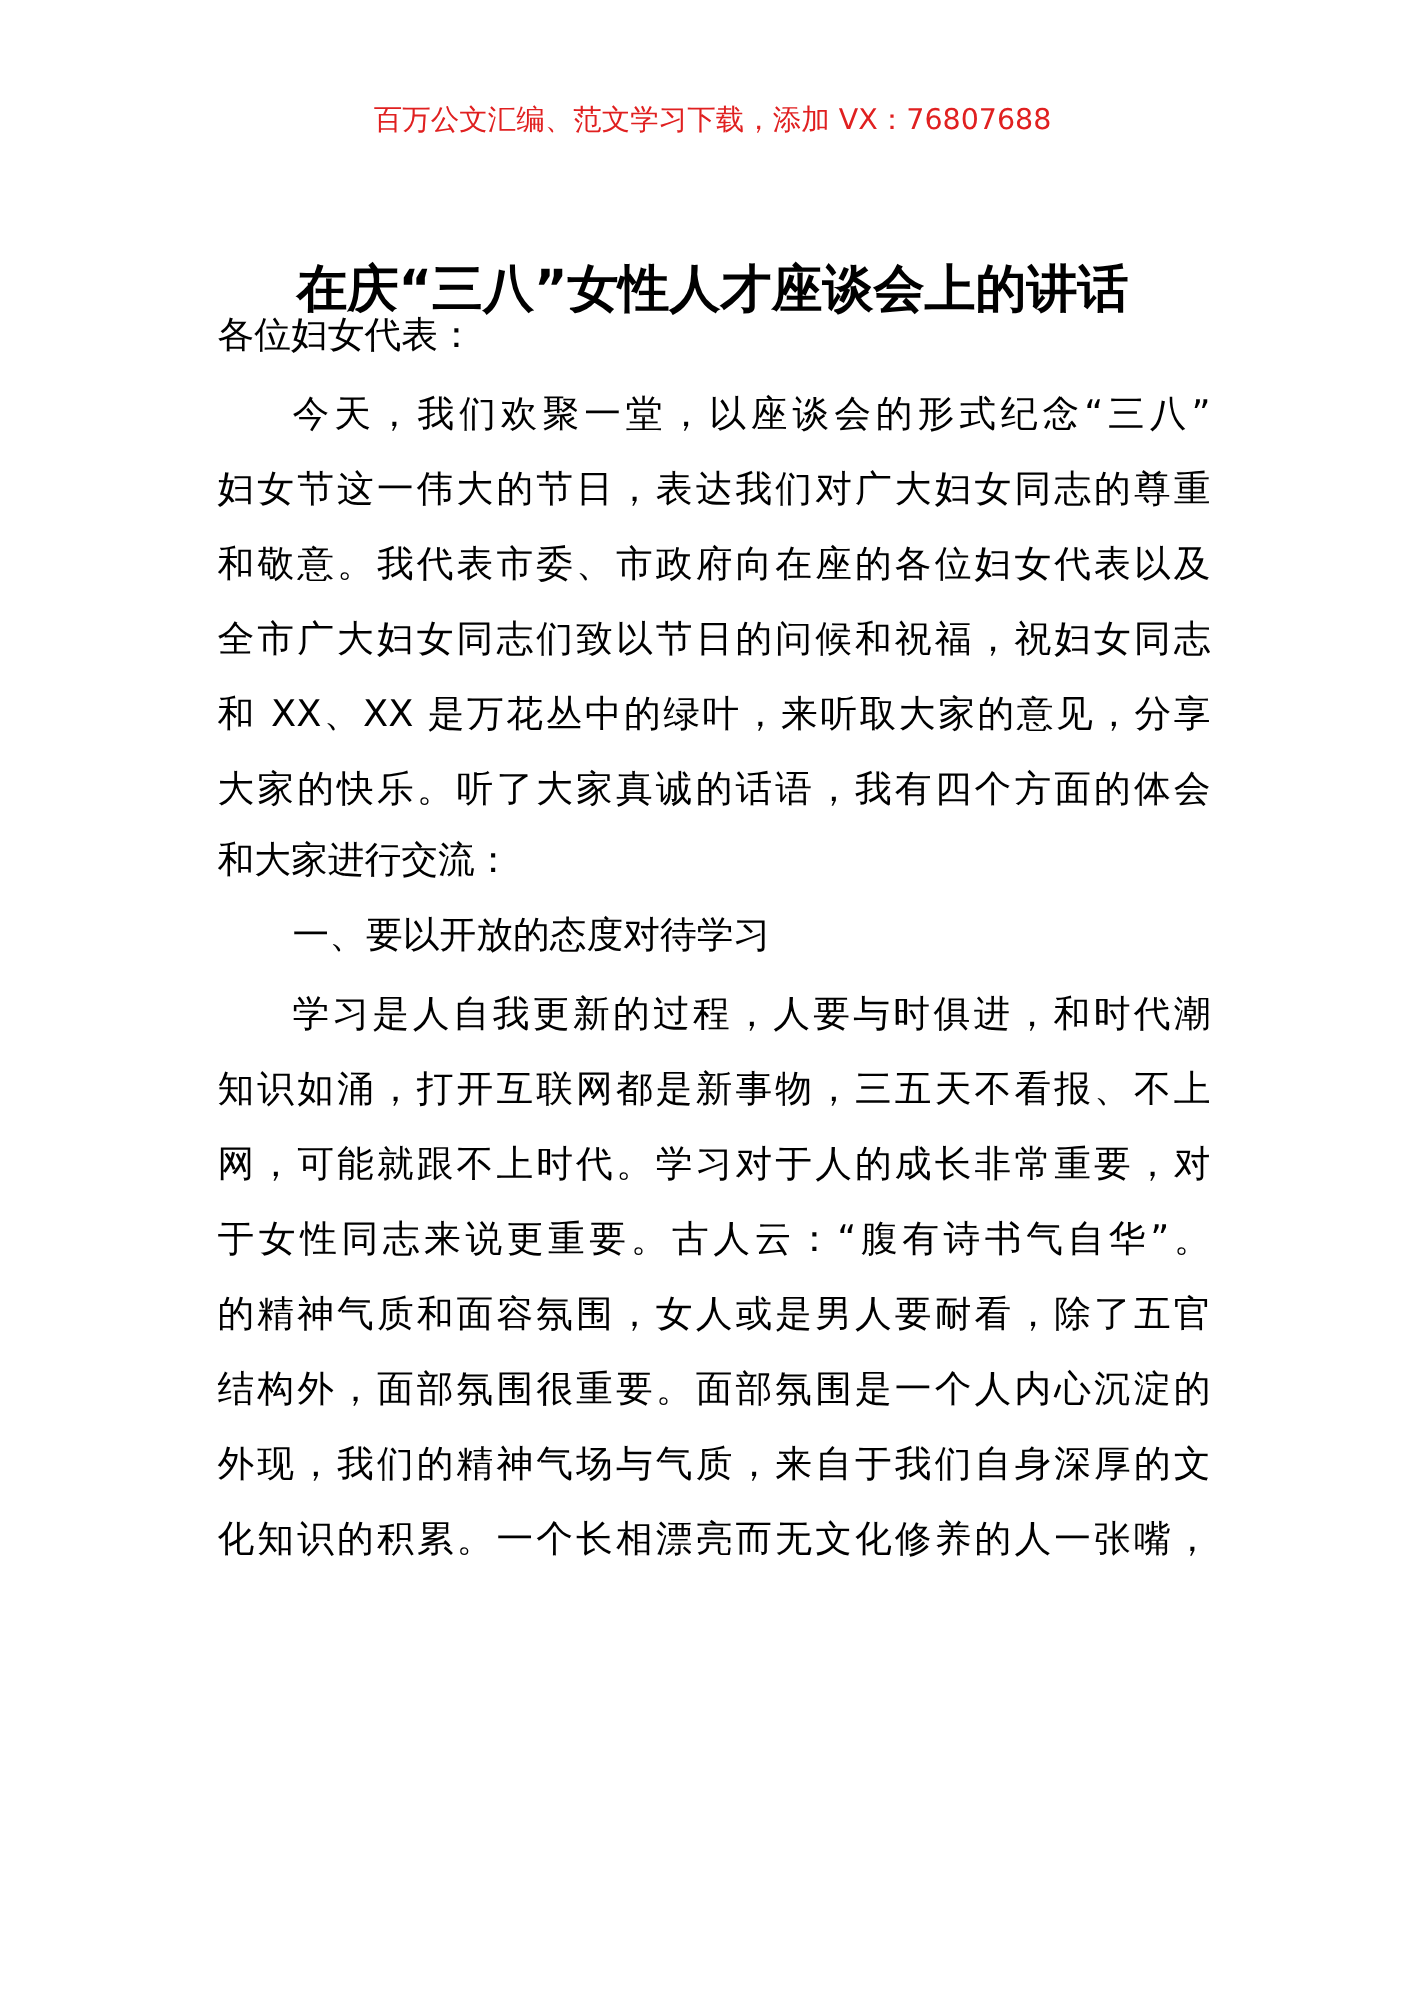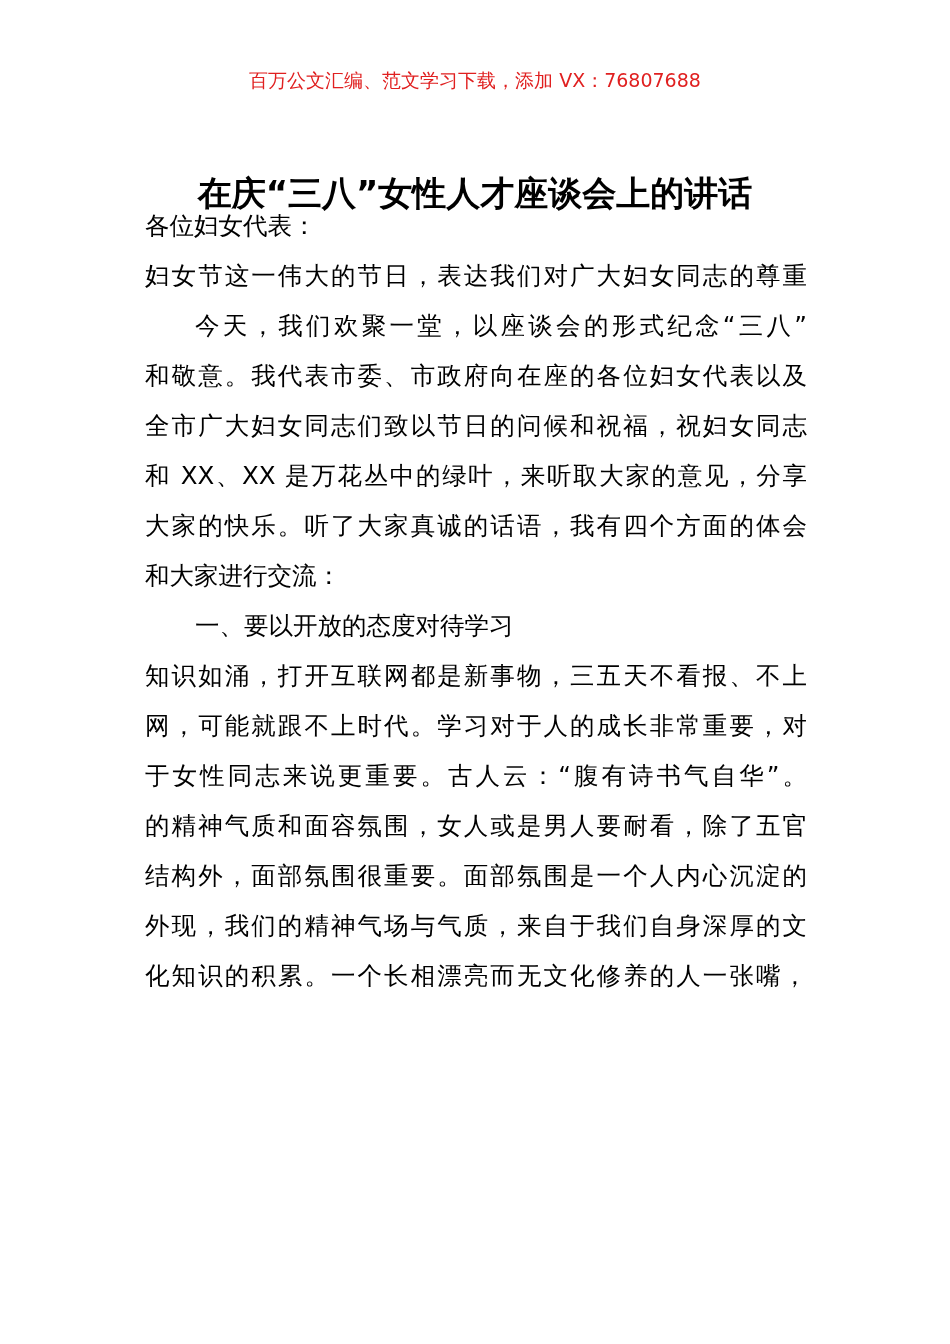--- a/index.html
+++ b/index.html
@@ -58,50 +58,52 @@
       height: 50px;
       line-height: 50px;
       font-size: 24.5px;
       white-space: nowrap;
       text-align: justify;
       text-align-last: justify;
       overflow: visible;
     }
     .line.last {
       text-align-last: left;
+      font-family: Liberation Mono, monospace;
     }
     .line.indent {
       padding-left: 50px;
     }
   </style>
 </head>
 <body>
 
 <div class="page">
 
   <div class="watermark">百万公文汇编、范文学习下载，添加 VX：76807688</div>
 
   <div class="title">在庆“三八”女性人才座谈会上的讲话</div>
 
   <div class="body-text">
     <div class="line last">各位妇女代表：</div>
 
     <div>
+      <div class="line indent">今天，我们欢聚一堂，以座谈会的形式纪念“三八”</div>
       <div class="line">妇女节这一伟大的节日，表达我们对广大妇女同志的尊重</div>
-      <div class="line indent">今天，我们欢聚一堂，以座谈会的形式纪念“三八”</div>
       <div class="line">和敬意。我代表市委、市政府向在座的各位妇女代表以及</div>
       <div class="line">全市广大妇女同志们致以节日的问候和祝福，祝妇女同志</div>
       <div class="line">和 XX、XX 是万花丛中的绿叶，来听取大家的意见，分享</div>
       <div class="line">大家的快乐。听了大家真诚的话语，我有四个方面的体会</div>
       <div class="line last">和大家进行交流：</div>
     </div>
 
     <div class="line indent last">一、要以开放的态度对待学习</div>
 
     <div>
+      <div class="line indent">学习是人自我更新的过程，人要与时俱进，和时代潮</div>
       <div class="line">知识如涌，打开互联网都是新事物，三五天不看报、不上</div>
       <div class="line">网，可能就跟不上时代。学习对于人的成长非常重要，对</div>
       <div class="line">于女性同志来说更重要。古人云：“腹有诗书气自华”。</div>
       <div class="line">的精神气质和面容氛围，女人或是男人要耐看，除了五官</div>
       <div class="line">结构外，面部氛围很重要。面部氛围是一个人内心沉淀的</div>
       <div class="line">外现，我们的精神气场与气质，来自于我们自身深厚的文</div>
       <div class="line">化知识的积累。一个长相漂亮而无文化修养的人一张嘴，</div>
     </div>
   </div>
 

